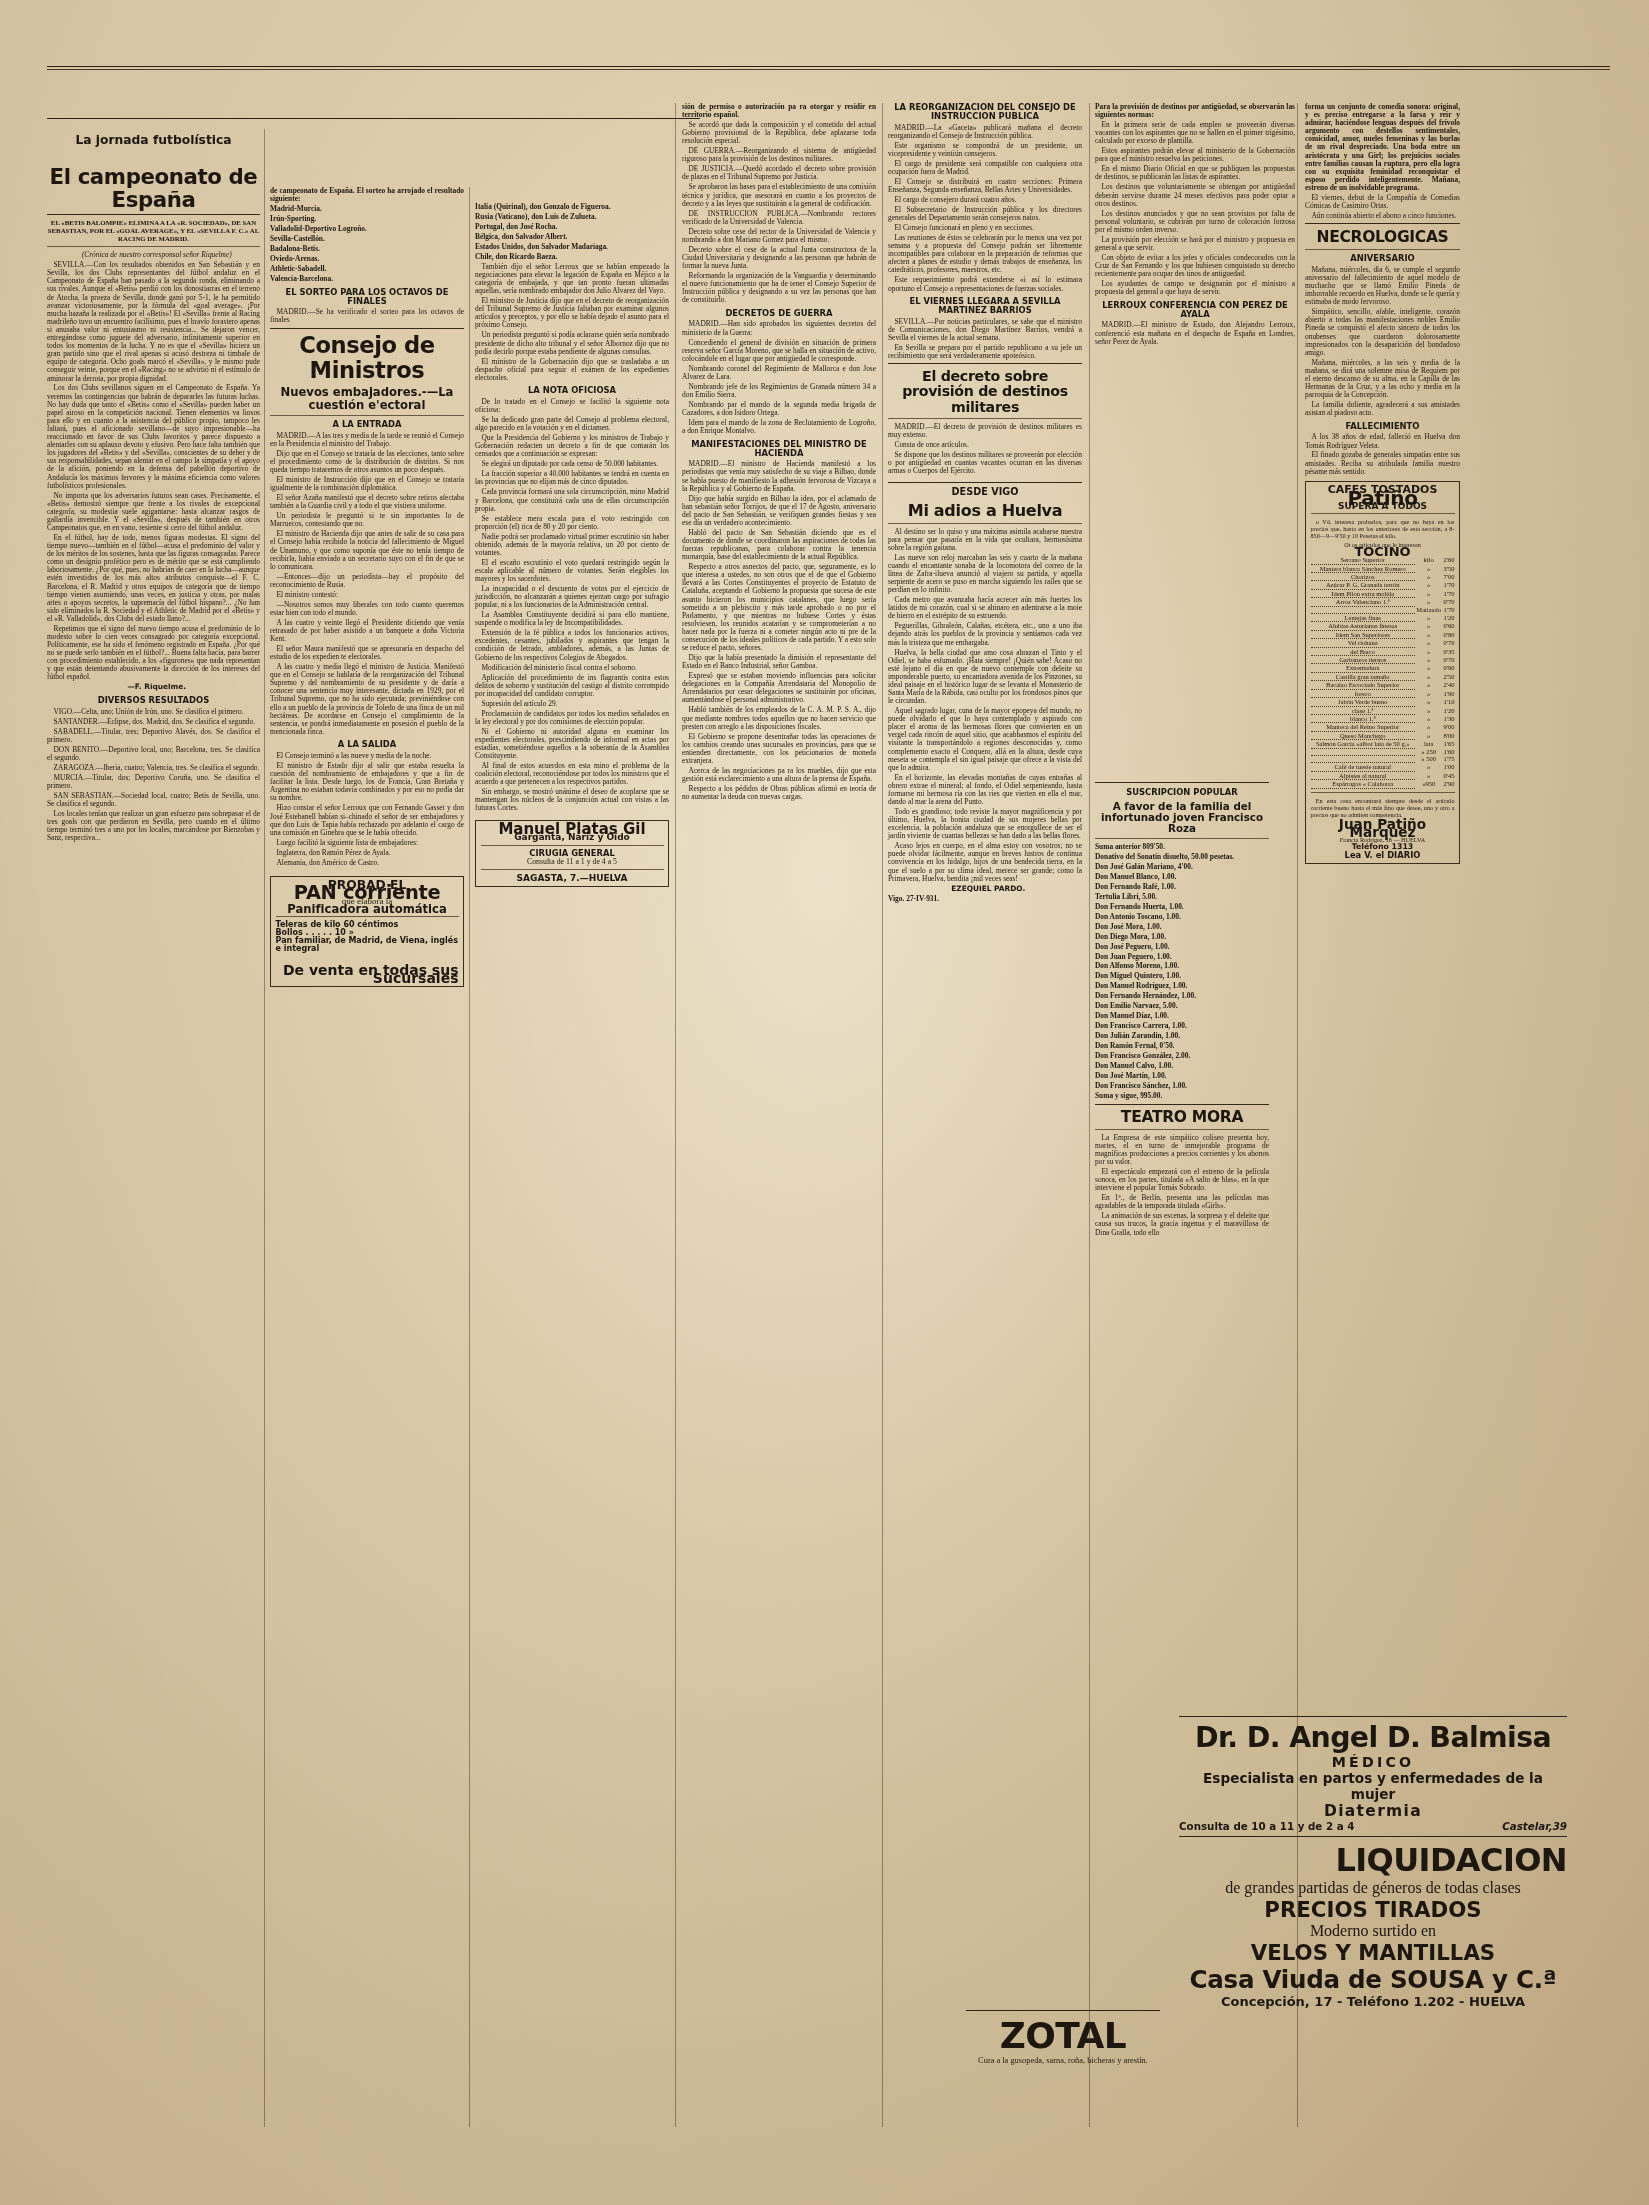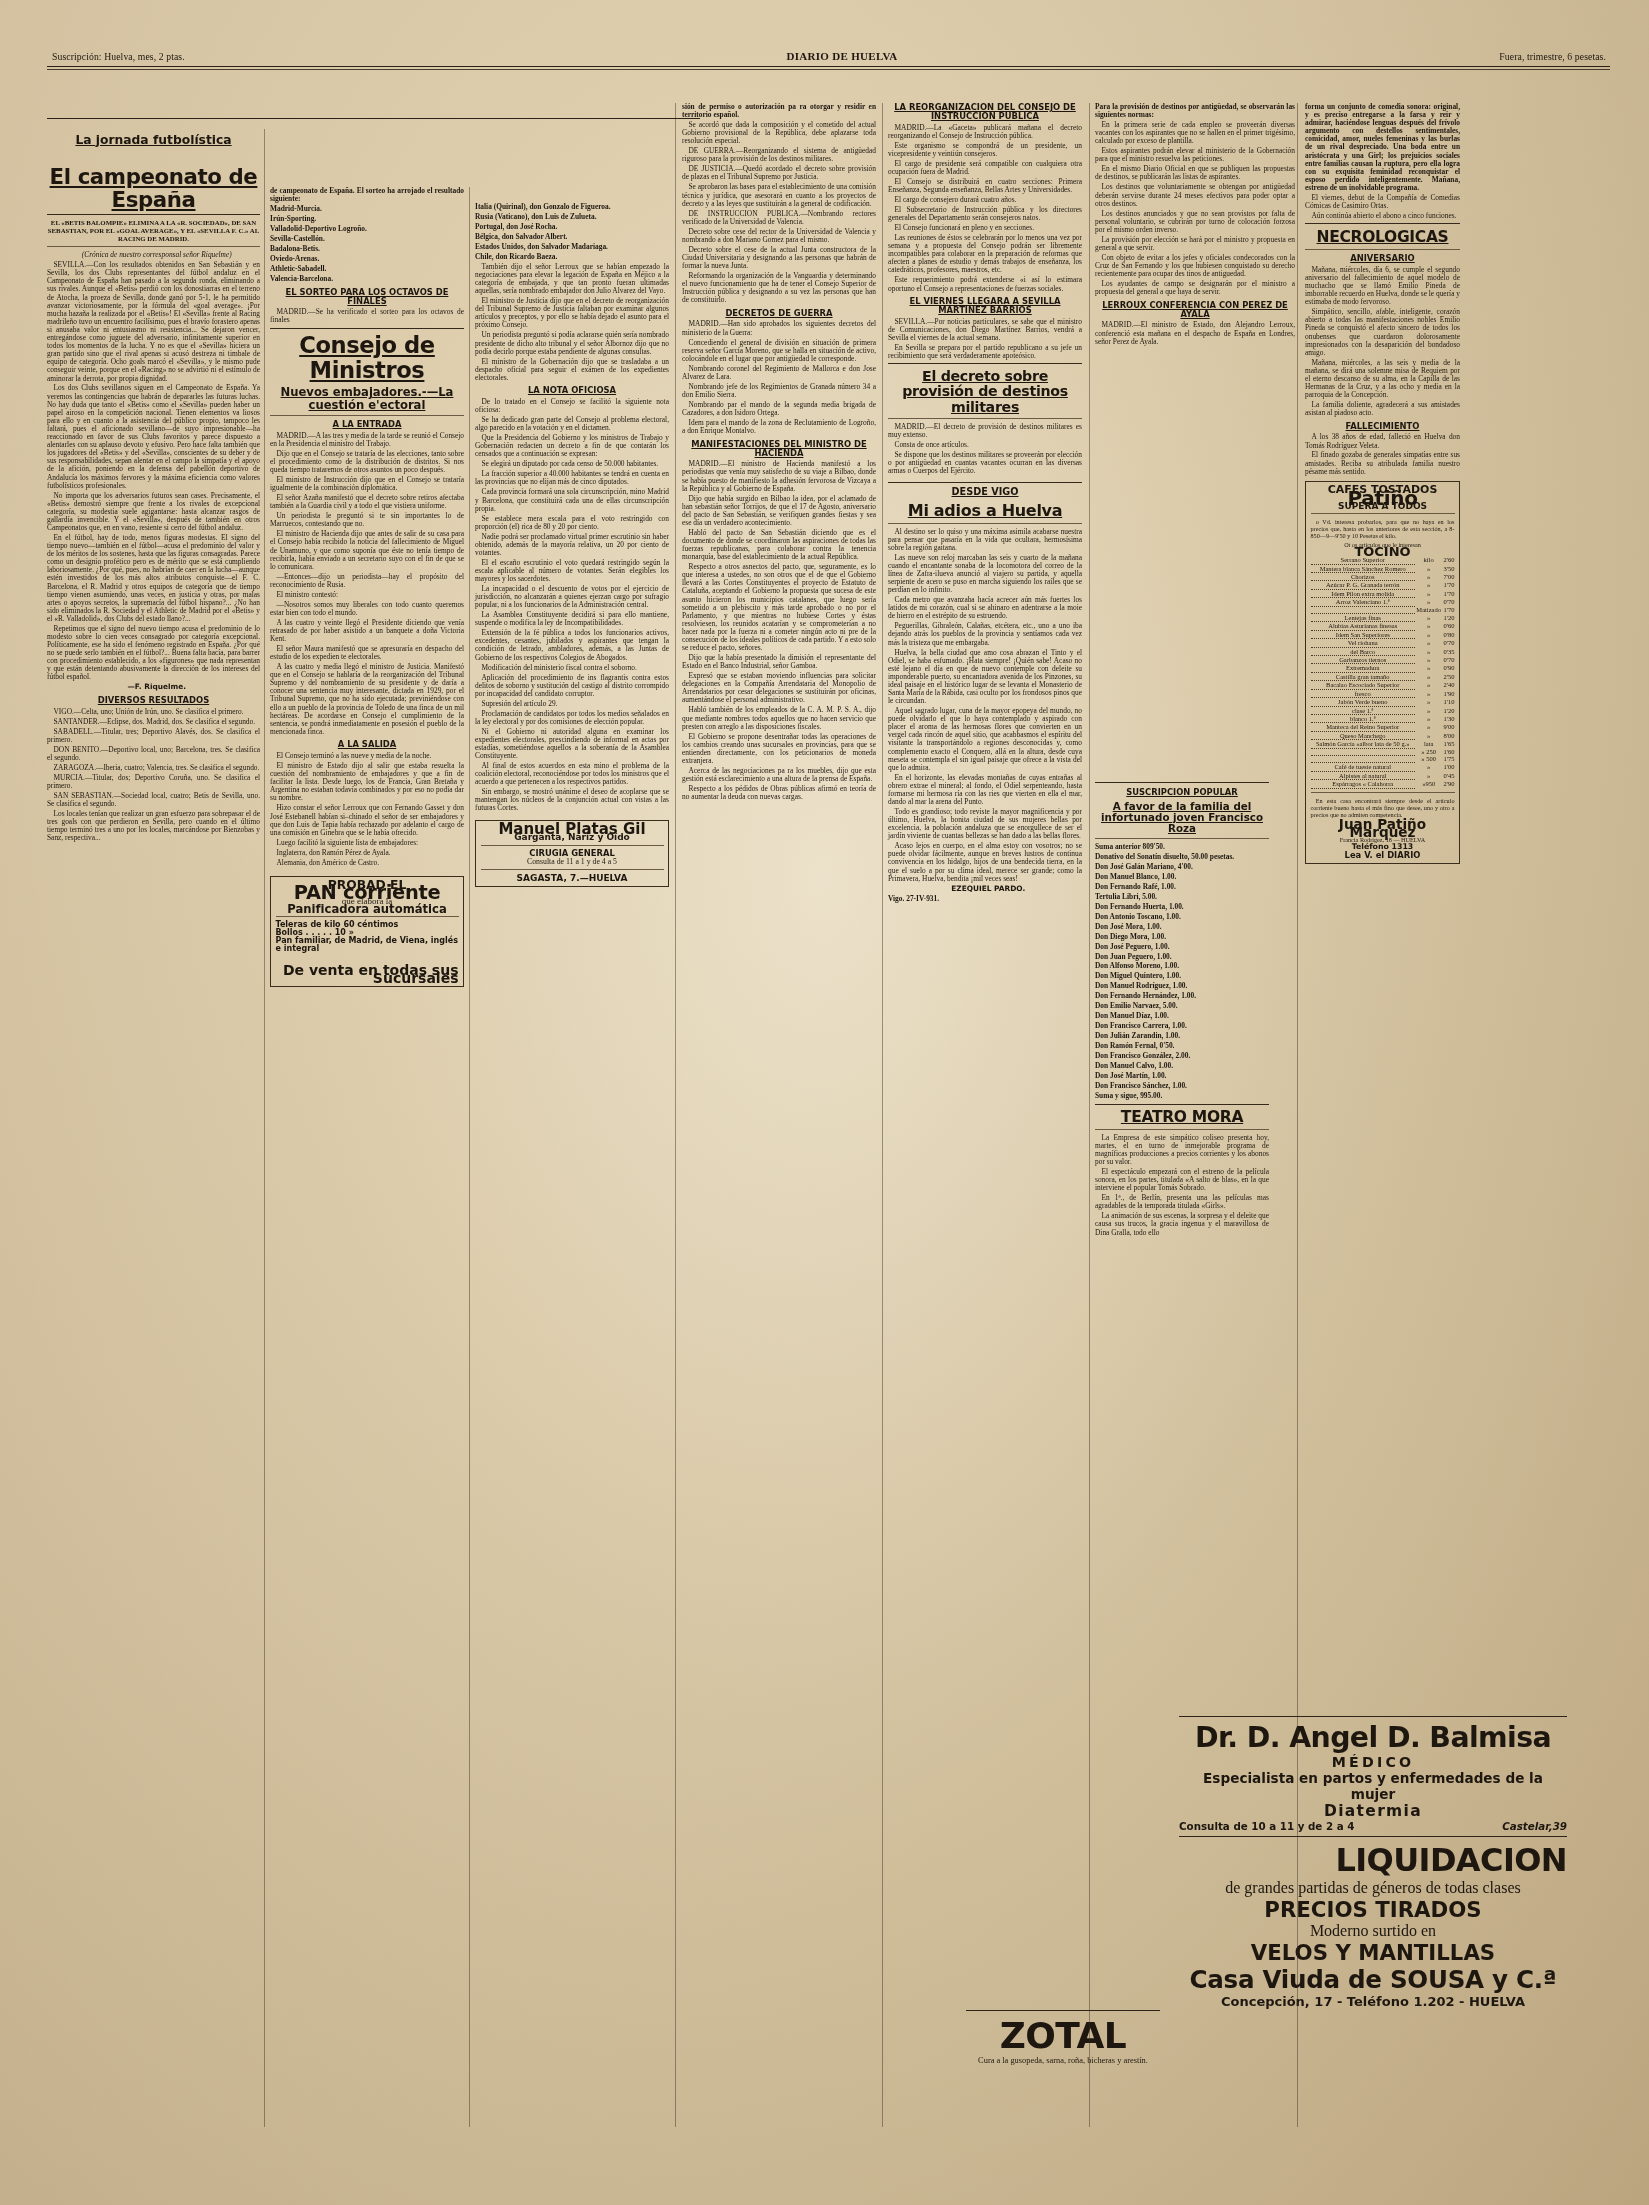--- a/index.html
+++ b/index.html
@@ -43,21 +43,20 @@
 
   
   .col{position:absolute;top:0;font-size:7.4px;line-height:8.1px;text-align:justify;}
   .col p{margin:0 0 1.9px 0;text-indent:6.5px;}
   .col .nind{text-indent:0;font-weight:bold;}
   .hd{
     font-family:"DejaVu Sans", sans-serif;
     font-weight:bold;text-align:center;text-indent:0;
     line-height:1.08;
     margin:4.5px 0 2.6px 0;
-    text-decoration:underline;
   }
   .hd.s1{font-size:8.4px;}
   .hd.s2{font-size:9.7px;}
   .hd.s3{font-size:12.3px;}
   .hd.big{font-size:18px;letter-spacing:-0.3px;}
   .hd.huge{font-size:22px;letter-spacing:-0.4px;}
   .sub{font-size:6.8px;font-weight:bold;text-align:center;text-indent:0;margin:1.3px 0 2.6px;}
   .hr{border-top:0.6px solid #35291c;margin:3.2px 0 3.9px 0;}
   .hr.thin{border-top:0.6px solid #6a5943;}
   .center{text-align:center;text-indent:0;}
@@ -77,25 +76,20 @@
   .fat{font-family:"DejaVu Sans", sans-serif;font-weight:bold;}
   .boxrule{border-top:1.9px double #2e2418;margin:3.9px 0;}
 </style>
 </head>
 <body>
 
 <div class="paper"></div>
 
 <div class="sheet">
 
-  <div class="topline">
-    <div>Suscripción: Huelva, mes, 2 ptas.</div>
-    <div class="center">DIARIO DE HUELVA</div>
-    <div>Fuera, trimestre, 6 pesetas.</div>
-  </div>
   <div class="rule-top"></div>
   <div class="rule-top2"></div>
 
   <div class="rule-under-title"></div>
 
   <div class="col" style="left:47px;top:129px;width:213px;">
     <div class="hd s3">La jornada futbolística</div>
     <div class="hd huge" style="font-size:21.3px;margin-top:18px;">El campeonato de España</div>
     <div class="hr"></div>
     <div class="sub">EL «BETIS BALOMPIE» ELIMINA A LA «R. SOCIEDAD», DE SAN SEBASTIAN, POR EL «GOAL AVERAGE», Y  EL «SEVILLA F. C.»  AL RACING DE MADRID.</div>

